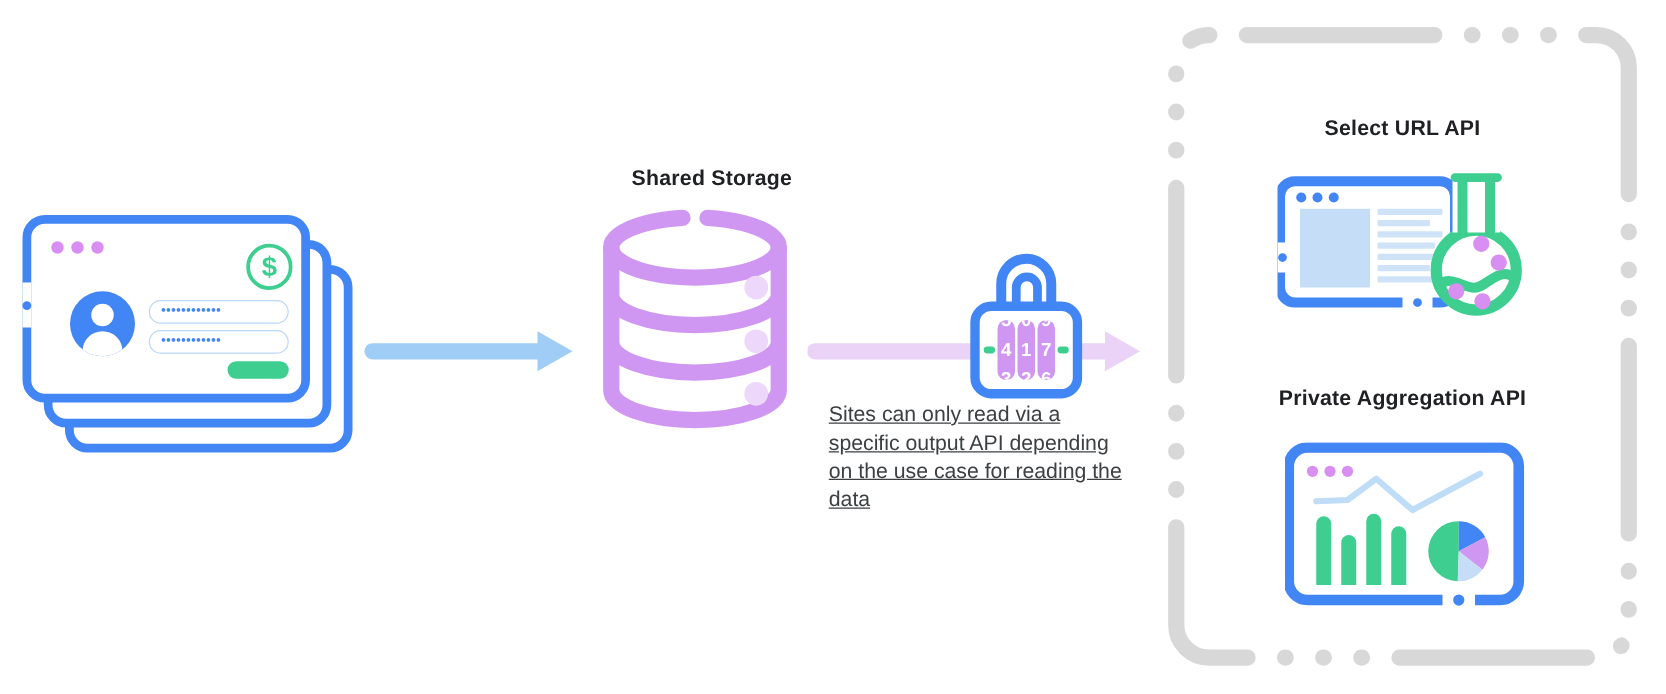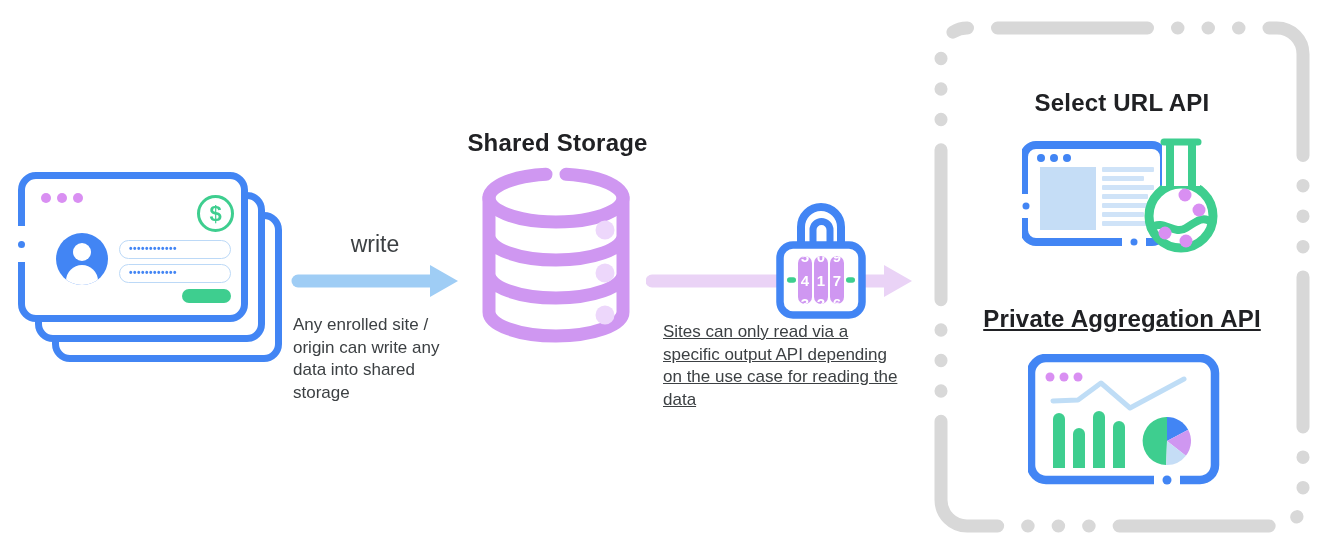--- a/index.html
+++ b/index.html
@@ -37,21 +37,21 @@
          border:1.5px solid #BCD9F7;border-radius:10px;color:var(--blue,#4285F4);
          font-size:10px;font-weight:700;letter-spacing:.5px;line-height:15px;padding-left:9px;overflow:hidden;}
   .f1{top:61px}.f2{top:85px}
   .gbtn{position:absolute;left:157px;top:110px;width:49px;height:14px;border-radius:8px;background:var(--green,#3ECE8F);}
   .edge-gap{position:absolute;left:-7px;top:47px;width:7px;height:36px;background:#fff;}
   .edge-dot{position:absolute;left:-7px;top:62px;width:7px;height:7px;border-radius:50%;background:var(--blue,#4285F4);}
 
   
   .flow-label{position:absolute;font-size:23px;line-height:30px;color:var(--body-text,#3C4043);text-align:center;}
   .flow-desc{position:absolute;font-size:17px;line-height:22.5px;color:var(--body-text,#3C4043);}
-  .big-title{position:absolute;font-size:24px;line-height:30px;font-weight:700;letter-spacing:.2px;
+  .big-title{position:absolute;font-size:17px;line-height:30px;font-weight:700;letter-spacing:.2px;
              color:var(--heading-text,#202124);text-align:center;}
 
   
   .lock{position:absolute;left:776px;top:198px;width:90px;height:128px;z-index:3;}
   .lock svg{position:absolute;left:0;top:0;}
   .dials{position:absolute;left:22px;top:58px;display:flex;gap:2px;}
   .dial{position:relative;width:14px;height:48px;border-radius:7px;overflow:hidden;
         background:var(--purple,#CF97F1);color:#fff;font-weight:700;font-size:15px;
         text-align:center;line-height:1;}
   .dial .mid{position:absolute;left:0;right:0;top:50%;transform:translateY(-50%);}
@@ -82,28 +82,26 @@
         <div class="torso"></div>
       </div>
       <div class="field f1">••••••••••••</div>
       <div class="field f2">••••••••••••</div>
       <div class="gbtn"></div>
       <div class="edge-gap"></div>
       <div class="edge-dot"></div>
     </div>
   </div>
 
-  <div class="flow-label" style="left:290px;top:229px;width:170px;">write</div>
   <svg class="abs z1" style="left:290px;top:262px;" width="170" height="40" viewBox="0 0 170 40">
     <path class="stk-ab fl-n" d="M 8 19 H 142" stroke-width="13" stroke-linecap="round"></path>
     <polygon class="fl-ab" points="140,3 168,19 140,35"></polygon>
   </svg>
-  <div class="flow-desc" style="left:293px;top:314px;width:172px;">Any enrolled site / origin can write any data into shared storage</div>
-
-  <div class="big-title" style="left:445px;top:128px;width:225px;text-align:center;">Shared Storage</div>
+
+  <div class="big-title" style="left:457px;top:128px;width:225px;text-align:center;">Shared Storage</div>
   <svg class="abs" style="left:475px;top:166px;" width="162" height="182" viewBox="0 0 162 182">
     <path class="stk-p fl-n" d="M 91 8.3 A 67 24 0 1 1 71 8.3" stroke-width="13" stroke-linecap="round"></path>
     <path class="stk-p fl-n" stroke-width="13" stroke-linecap="round" d="M 14 32 V 146 M 148 32 V 146
              M 14 70 A 67 24 0 0 0 148 70
              M 14 108 A 67 24 0 0 0 148 108
              M 14 146 A 67 24 0 0 0 148 146"></path>
     <circle class="fl-pp" cx="130" cy="64" r="9.5"></circle>
     <circle class="fl-pp" cx="130" cy="107" r="9.5"></circle>
     <circle class="fl-pp" cx="130" cy="149" r="9.5"></circle>
   </svg>
@@ -174,21 +172,21 @@
       <path class="stk-g fl-n" d="M 148 4 V 50 M 170 4 V 50" stroke-width="8"></path>
       <path class="stk-g fl-n" d="M 142 4 H 176" stroke-width="7" stroke-linecap="round"></path>
       <path class="stk-g fl-n" d="M 129 90 C 141 80 152 98 164 90 S 182 78 189 84" stroke-width="8" stroke-linecap="round"></path>
       <circle class="fl-v" cx="163" cy="57" r="6.5"></circle>
       <circle class="fl-v" cx="177" cy="72" r="6.5"></circle>
       <circle class="fl-v" cx="143" cy="95" r="6.5"></circle>
       <circle class="fl-v" cx="164" cy="103" r="6.5"></circle>
     </g>
   </svg>
 
-  <div class="big-title" style="left:947px;top:304px;width:350px;text-decoration:underline;">Private Aggregation API</div>
+  <div class="big-title" style="left:947px;top:304px;width:350px;">Private Aggregation API</div>
 
   <svg class="abs" style="left:1028px;top:354px;" width="192" height="132" viewBox="0 0 192 132">
     <rect class="fl-w stk-b" x="3" y="4" width="184" height="122" rx="15" stroke-width="8.5"></rect>
     <circle class="fl-v" cx="22" cy="23" r="4.5"></circle>
     <circle class="fl-v" cx="36" cy="23" r="4.5"></circle>
     <circle class="fl-v" cx="50" cy="23" r="4.5"></circle>
     <polyline class="stk-lb fl-n" points="25,47 50,46 73,29 102,54 156,25" stroke-width="5" stroke-linecap="round" stroke-linejoin="round"></polyline>
     <g class="fl-g">
       <path d="M25 114 V65 A6 6 0 0 1 37 65 V114 Z"></path>
       <path d="M45 114 V80 A6 6 0 0 1 57 80 V114 Z"></path>

